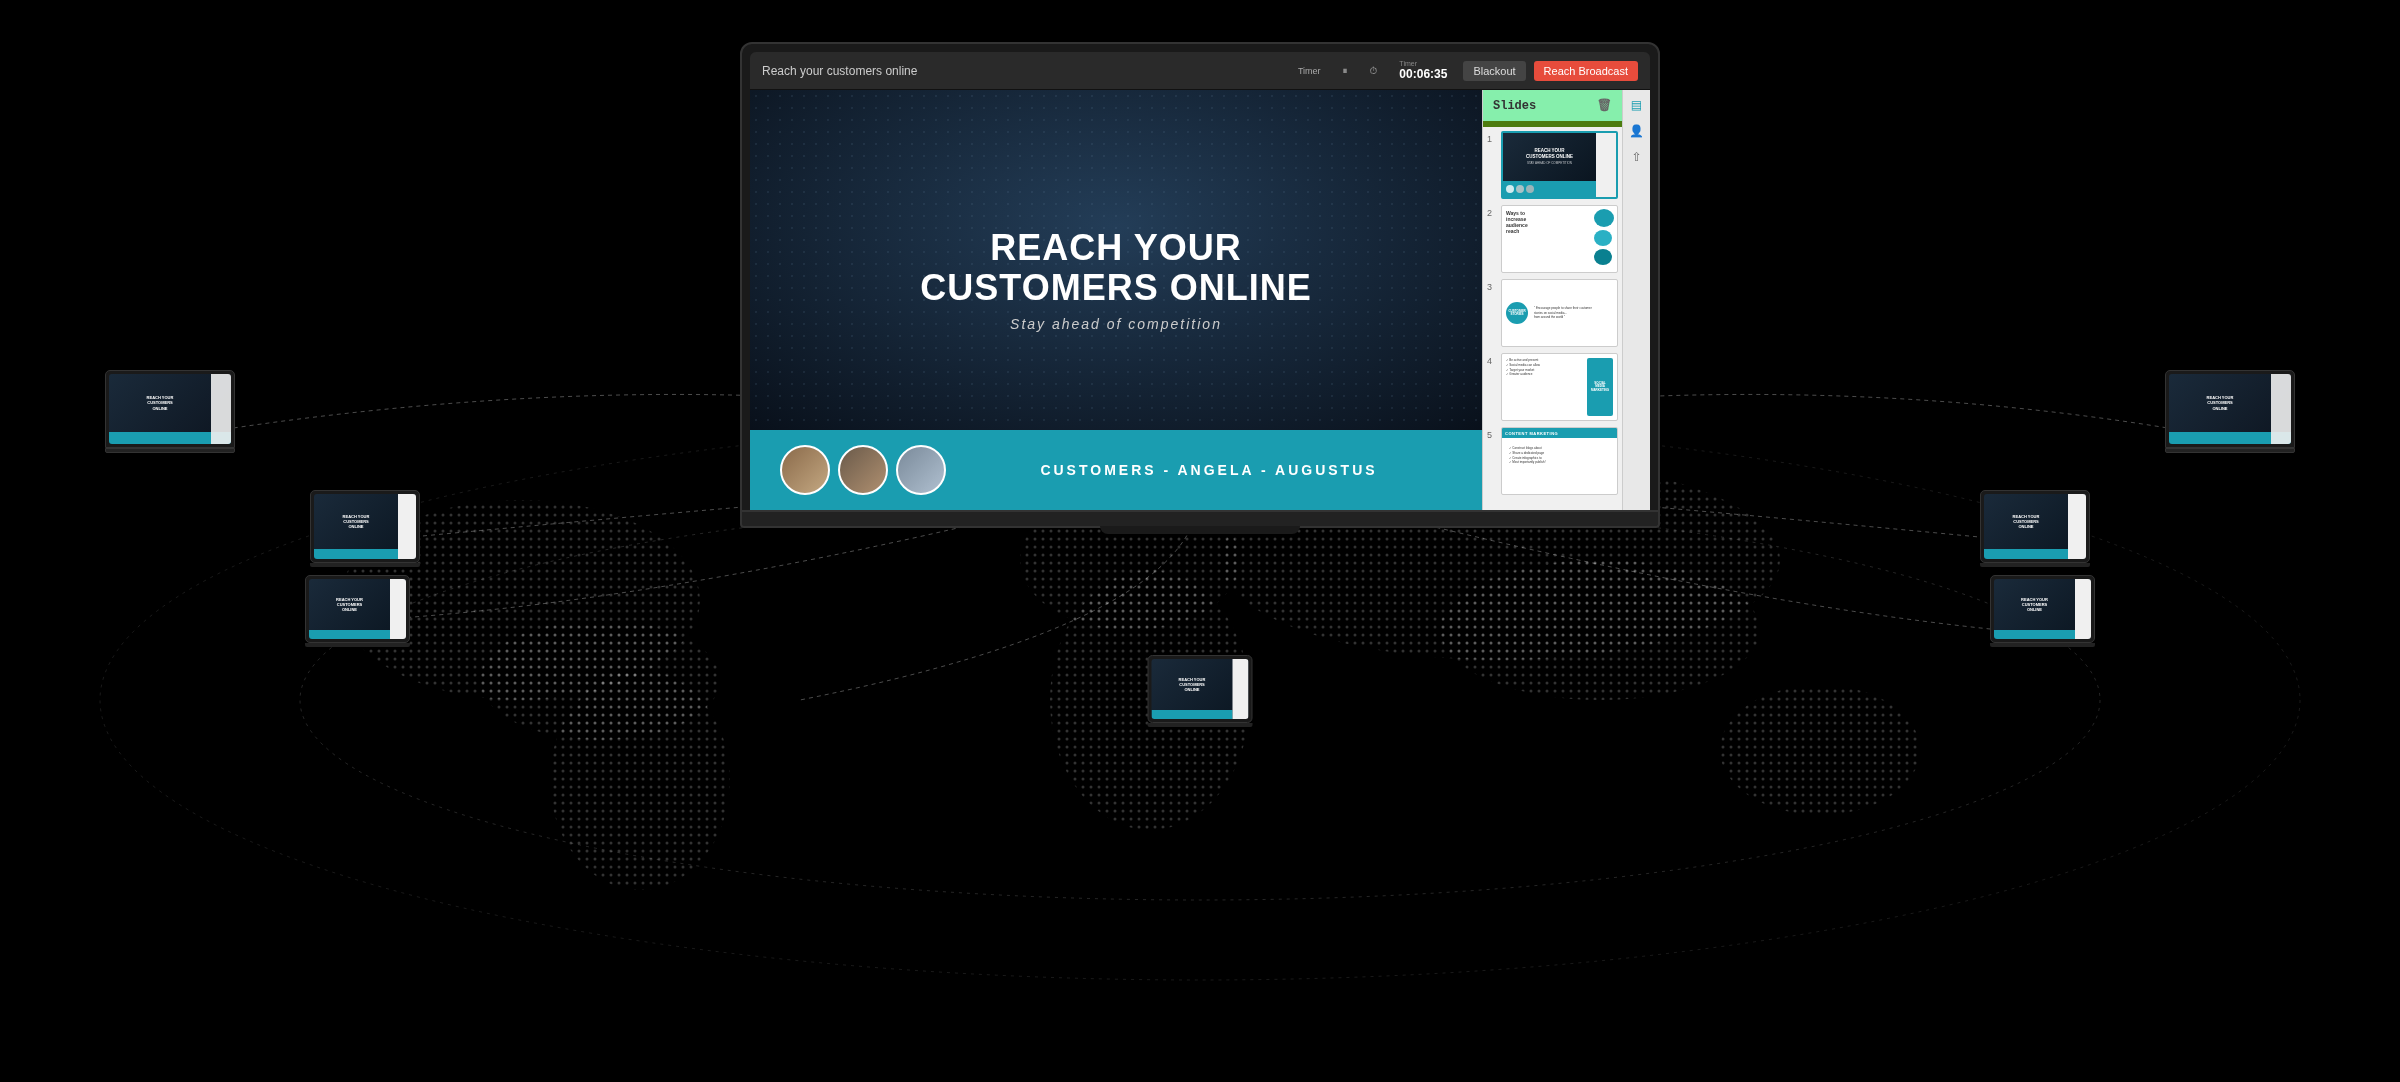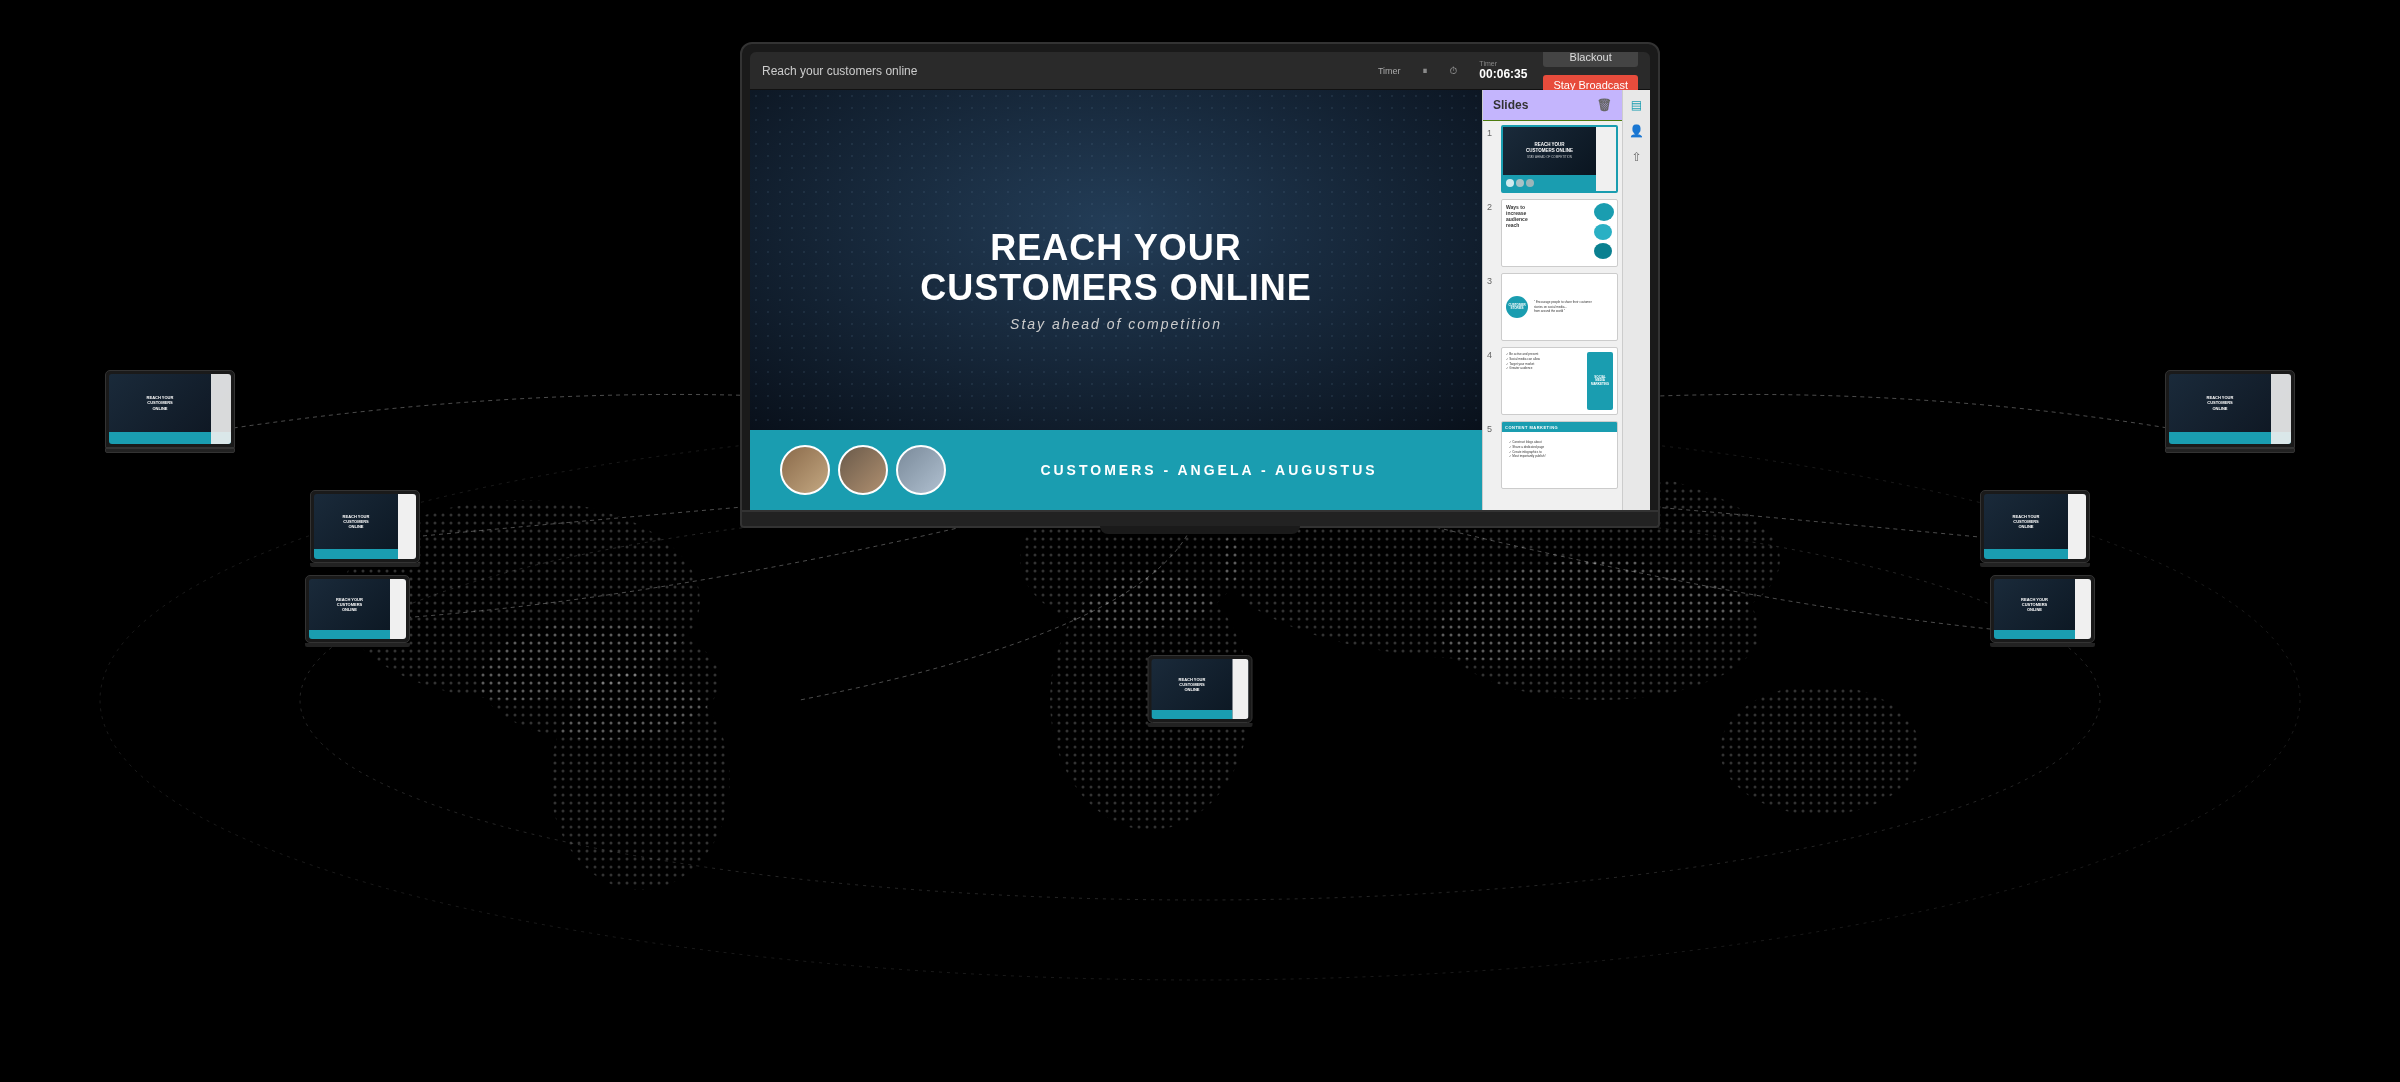--- a/index.html
+++ b/index.html
@@ -60,21 +60,20 @@
       align-items: center;
       gap: 22px;
       color: #ccc;
       font-size: 11px;
     }
 
     .top-bar-buttons {
       display: flex;
       gap: 8px;
       margin-left: 16px;
-      flex-direction: column;
     }
 
     .btn-blackout, .btn-stop {
       padding: 4px 10px;
       border-radius: 3px;
       font-size: 11px;
       cursor: pointer;
       border: none;
     }
     .btn-blackout { background: #444; color: #ddd; }
@@ -179,29 +178,30 @@
     
     .slides-panel {
       width: 140px;
       background: #f0f0f0;
       border-left: 1px solid #ccc;
       display: flex;
       flex-direction: column;
     }
 
     .slides-header {
-      background: #c4b5fd;
+      background: #86efac;
       padding: 8px 10px;
       font-size: 12px;
       font-weight: bold;
       color: #333;
-      border-bottom: 1px solid #4d7c0f;
+      border-bottom: 6px solid #4d7c0f;
       display: flex;
       align-items: center;
       justify-content: space-between;
+      font-family: Liberation Mono, monospace;
     }
 
     .slides-list {
       flex: 1;
       overflow-y: auto;
       padding: 4px;
     }
 
     .slide-thumb {
       margin-bottom: 6px;
@@ -442,21 +442,21 @@
           <span style="font-size:9px; color:#aaa;">Timer</span>
           <span style="color:#aaa; font-size:10px; cursor:pointer;">⏸</span>
           <span style="color:#aaa; font-size:10px;">⏱</span>
           <div>
             <div style="font-size:7px; color:#888;">Timer</div>
             <div style="font-size:12px; color:#fff; font-weight:bold;">00:06:35</div>
           </div>
         </div>
         <div class="top-bar-buttons">
           <button class="btn-blackout">Blackout</button>
-          <button class="btn-stop">Stay Broadcast</button>
+          <button class="btn-stop">Reach Broadcast</button>
         </div>
       </div>
 
       <div class="content-area">
 
         <div class="slide-area">
           <div class="slide-main">
 
             <div style="position:absolute;top:0;left:0;right:0;bottom:80px;background:radial-gradient(ellipse at 50% 40%, rgba(40,70,100,0.8) 0%, rgba(8,15,25,0.95) 100%); z-index:1;"></div>
 

